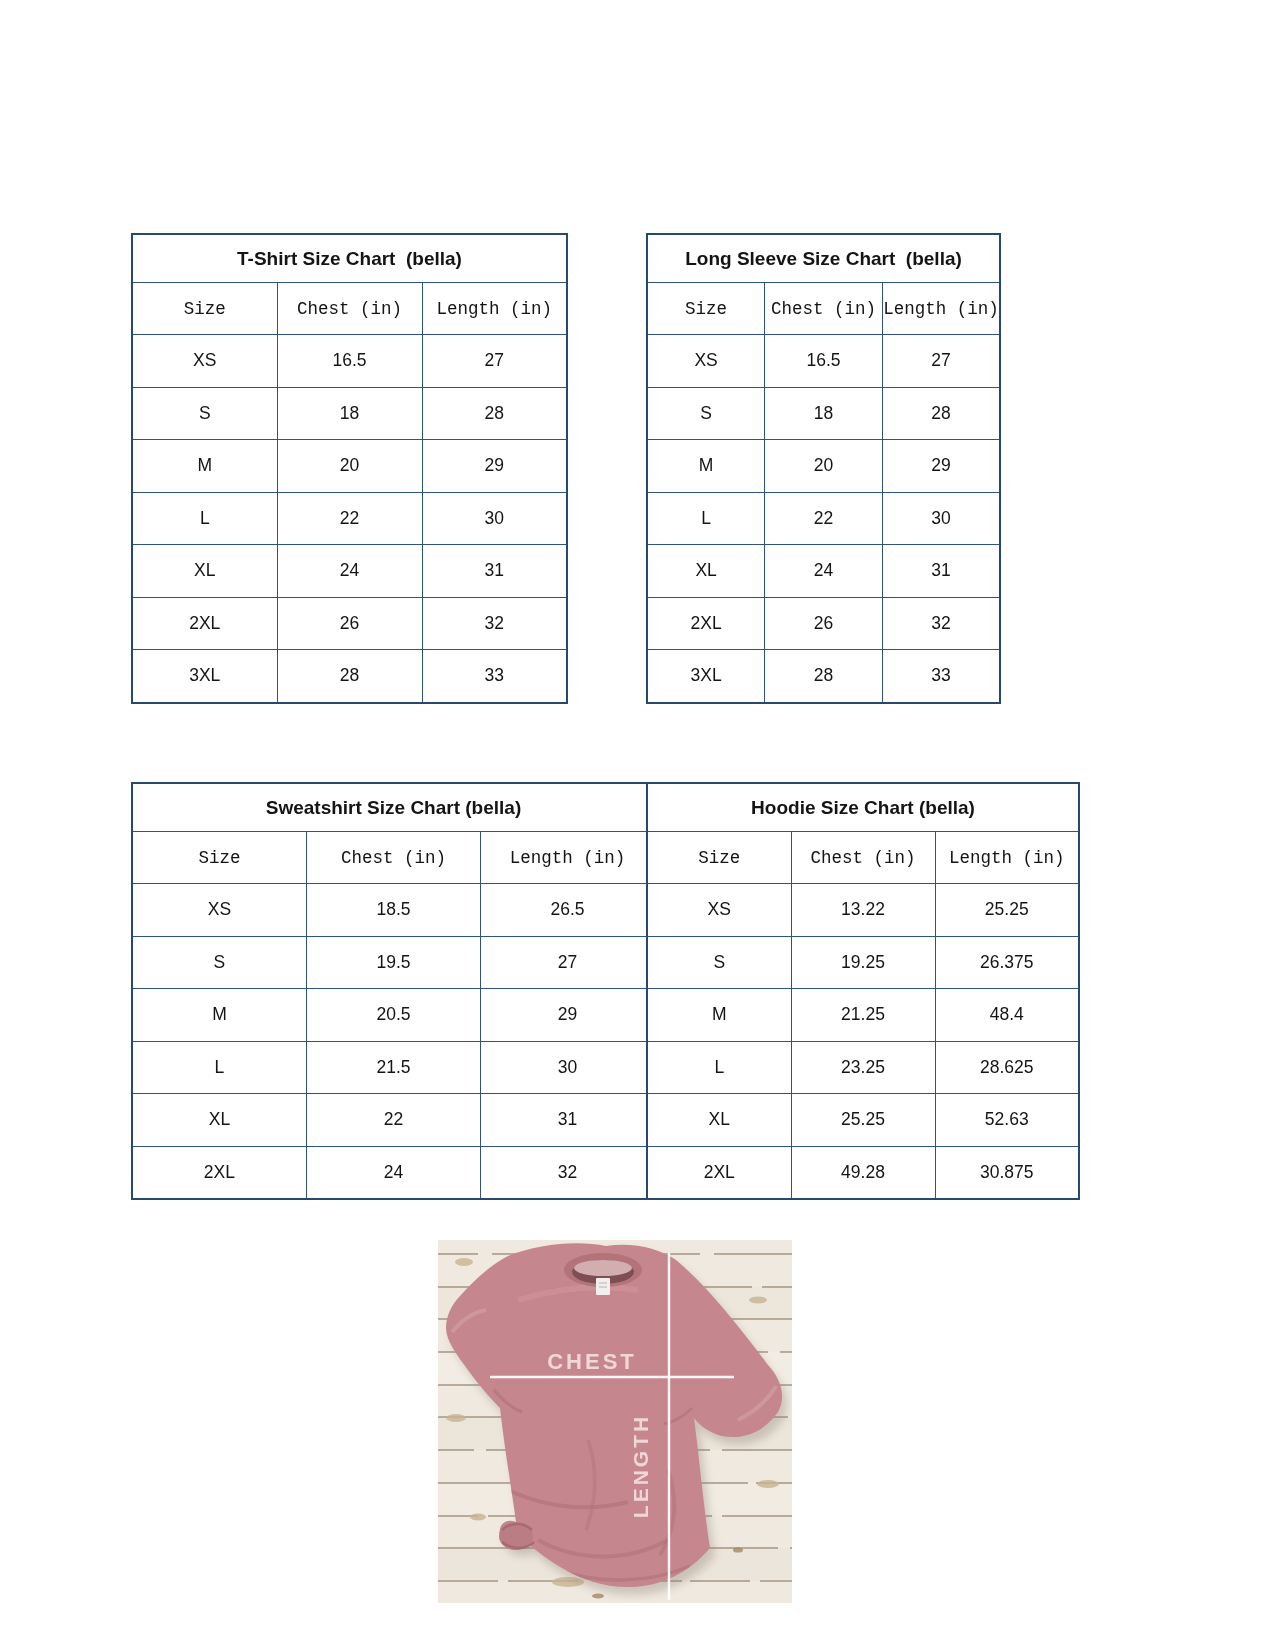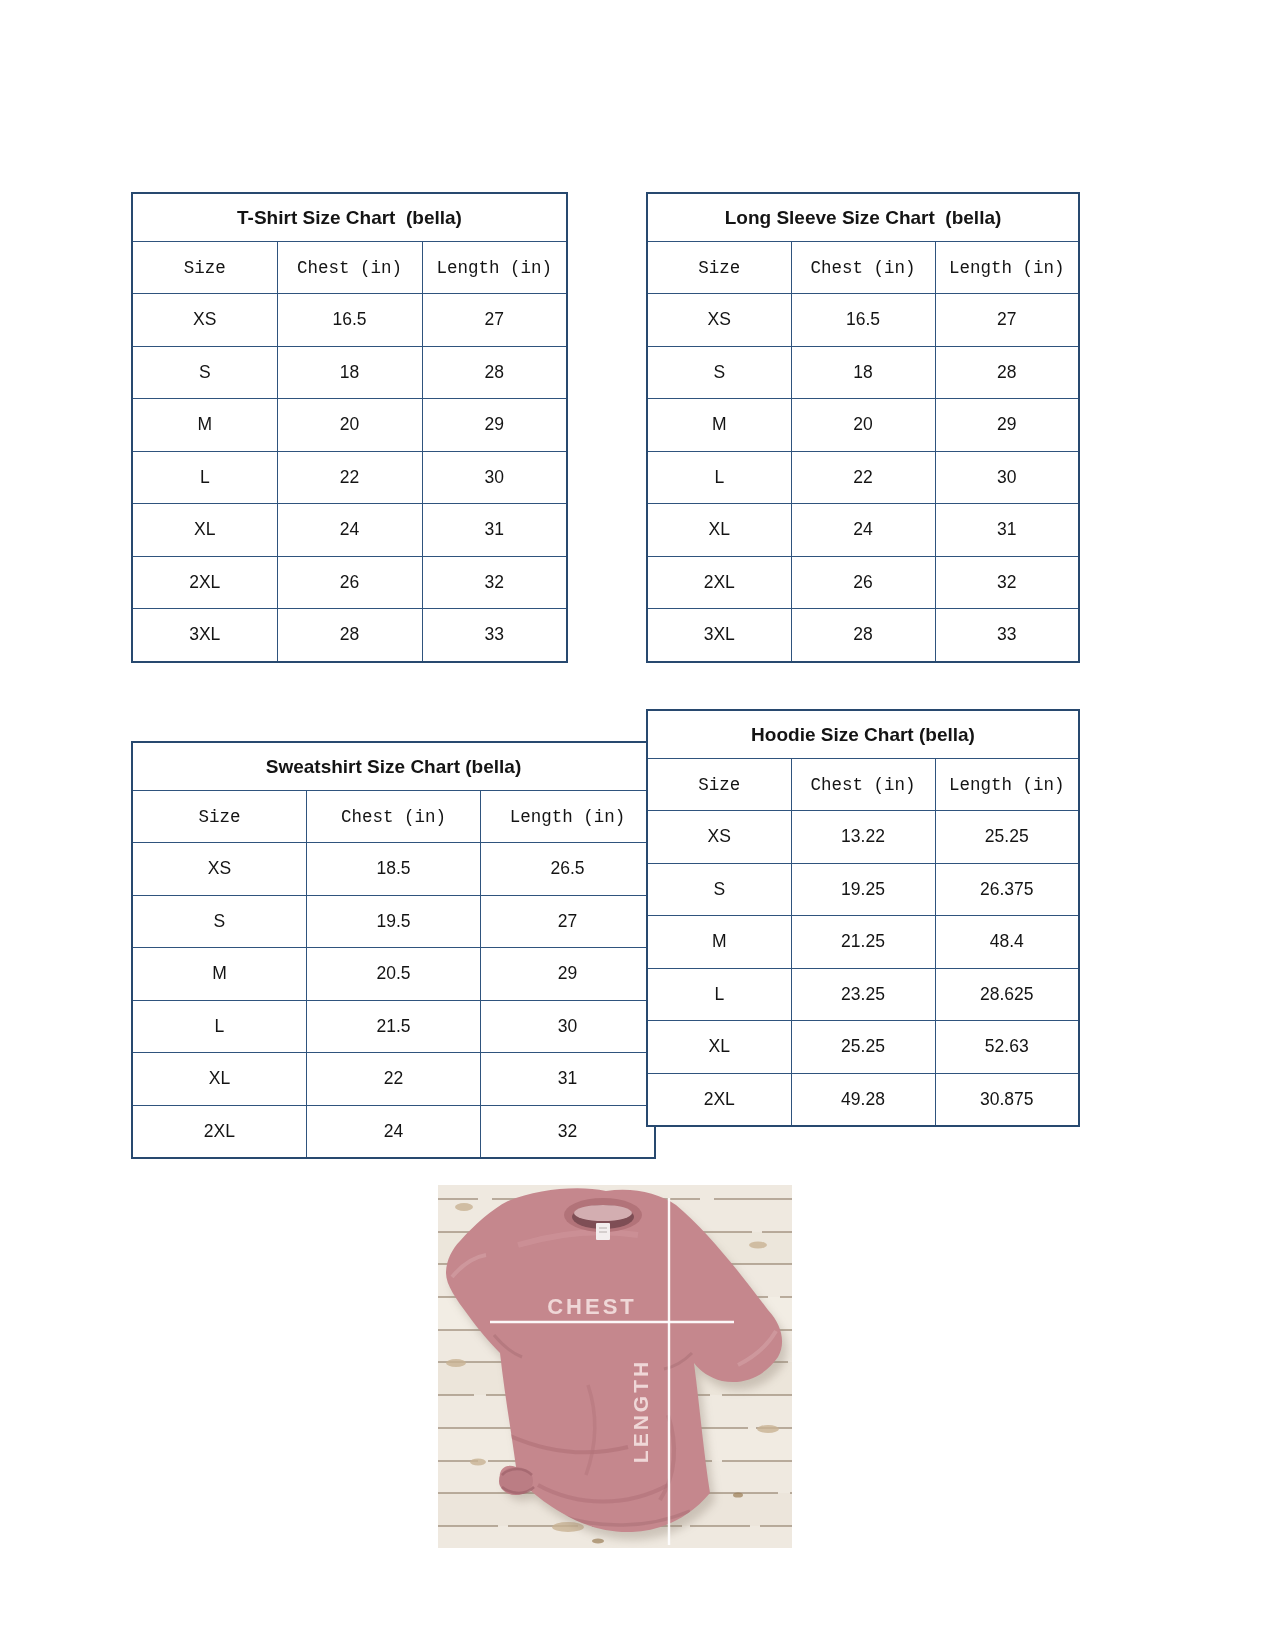--- a/index.html
+++ b/index.html
@@ -24,36 +24,36 @@
     background:#ffffff;
   }
   table.chart td{
     border:1.5px solid var(--border);
     text-align:center;
     vertical-align:middle;
     font-size:17.5px;
     padding:0;
     color:var(--ink);
   }
-  table.chart{border:2.5px solid var(--border-dark);}
+  table.chart{border:2.5px solid var(--border-dark);margin-top:41px;}
   table.chart tr.title-row td{
     height:47px;
     font-weight:bold;
     font-size:19px;
     white-space:pre-wrap;
   }
   table.chart tr.head-row td{height:51px;font-family:Liberation Mono, monospace;}
   table.chart tr.data-row td{height:51.5px;}
   #table-tshirt    {left:131px; top:192px; width:437px;}
-  #table-longsleeve{left:646px; top:192px; width:434px;padding-left:27px;}
+  #table-longsleeve{left:646px; top:192px; width:355px;padding-left:27px;}
   #table-sweatshirt{left:131px; top:741px; width:525px;}
-  #table-hoodie    {left:646px; top:709px; width:434px;}
+  #table-hoodie    {left:646px; top:741px; width:434px;}
   .photo{
     position:absolute;
-    left:438px; top:1185px;
+    left:438px; top:1240px;
     width:406px; height:363px;
   }
   .photo svg{display:block;}
 </style>
 </head>
 <body>
 
 <div class="sheet">
 
   <table class="chart" id="table-tshirt">

